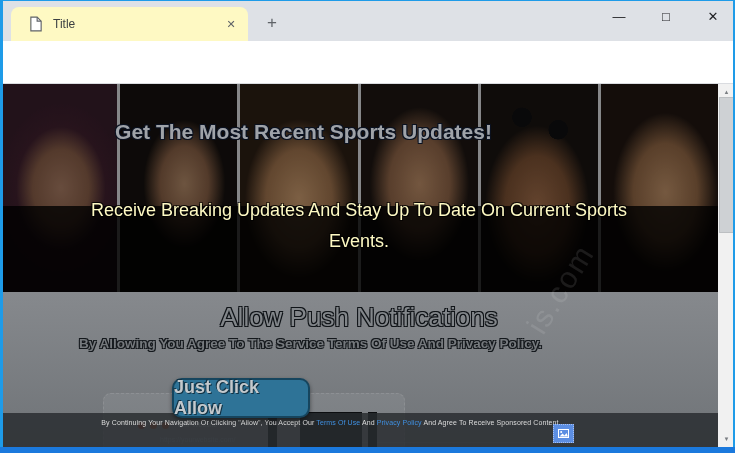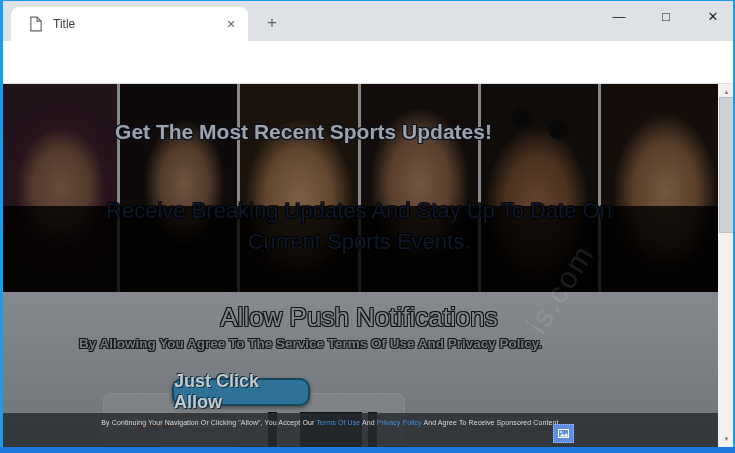--- a/index.html
+++ b/index.html
@@ -11,21 +11,21 @@
   .abs{position:absolute;}
 
   
   .b-left{left:0;top:0;width:3px;height:453px;background:#1e9be8;z-index:50;}
   .b-right{right:0;top:0;width:2px;height:453px;background:#1e9be8;z-index:50;}
   .b-top{left:0;top:0;width:735px;height:1px;background:#1e9be8;z-index:50;}
   .b-bottom{left:0;top:447px;width:735px;height:6px;background:#1b79dd;z-index:50;}
 
   
   .tabstrip{left:0;top:0;width:735px;height:41px;background:#dee1e6;}
-  .tab{left:11px;top:7px;width:237px;height:34px;background:#ffffff;
+  .tab{left:11px;top:7px;width:237px;height:34px;background:#fef9c3;
        border-radius:8px 8px 0 0;display:flex;align-items:center;padding:0 8px;box-sizing:border-box;}
   .tab-fav{width:14px;height:16px;margin-left:10px;flex:0 0 auto;}
   .tab-title{margin-left:10px;font-size:12px;color:#3c4043;flex:1 1 auto;}
   .tab-close{width:18px;height:18px;border-radius:50%;display:flex;align-items:center;justify-content:center;
              font-size:11px;color:#5f6368;cursor:pointer;}
   .newtab{left:260px;top:12px;width:24px;height:22px;display:flex;align-items:center;justify-content:center;
           font-size:17px;color:#5f6368;font-weight:400;}
   .winctl{top:0;height:32px;width:46px;display:flex;align-items:center;justify-content:center;
           font-size:12px;color:#202124;}
   .ctl-min{left:596px;font-size:13px;}
@@ -62,40 +62,40 @@
         radial-gradient(circle 16px at 66% 22%,#101012 0 60%,transparent 62%),
         radial-gradient(ellipse 58px 88px at 48% 58%,#a5714d 0%,#7d5234 55%,#191411 90%),#181310;}
   .p6{background:radial-gradient(ellipse 58px 88px at 55% 52%,#c3946b 0%,#956a47 55%,#221712 90%),#1f1510;}
   .collage-shade{position:absolute;left:0;top:0;width:718px;height:208px;background:rgba(0,0,0,0.40);}
   .band{position:absolute;left:0;top:122px;width:718px;height:86px;background:rgba(0,0,0,0.80);}
 
   
   .hero-top{left:0;top:36px;width:629px;text-align:center;padding-right:22px;box-sizing:border-box;
             font-size:21px;font-weight:bold;color:#9fa3a9;
             text-shadow:-1px -1px 0 #0b1220,1px -1px 0 #0b1220,-1px 1px 0 #0b1220,1px 1px 0 #0b1220;}
-  .hero-sub{left:0;top:111px;width:718px;text-align:center;font-size:22px;line-height:31px;color:#0f172a;
+  .hero-sub{left:0;top:111px;width:718px;text-align:center;font-size:18px;line-height:31px;color:#fef9c3;
             text-shadow:-1px -1px 0 #000a,1px -1px 0 #000a,-1px 1px 0 #000a,1px 1px 0 #000a;}
   .hero-sub span{display:inline-block;max-width:580px;}
   .hero-main{left:0;top:129px;width:718px;text-align:center;font-size:31px;line-height:39px;color:#ffffff;
              text-shadow:-2px -2px 0 #000,2px -2px 0 #000,-2px 2px 0 #000,2px 2px 0 #000,0 2px 0 #000,0 -2px 0 #000,2px 0 0 #000,-2px 0 0 #000;}
   .hero-main span{display:inline-block;max-width:672px;}
 
   
   .graysec{position:absolute;left:0;top:208px;width:718px;height:156px;
            background:linear-gradient(#86898d,#6f7377);}
   .watermark{left:520px;top:30px;width:220px;font-size:30px;color:rgba(255,255,255,0.10);
              transform:rotate(-58deg);transform-origin:left top;letter-spacing:2px;}
   .ghost-rect1{left:318px;top:150px;width:245px;height:120px;border:1px solid rgba(255,255,255,0.08);border-radius:26px;}
   .push-h{left:0;top:10px;width:718px;text-align:center;font-size:26px;color:#82868a;
           text-shadow:-1px -1px 0 #101418,1px -1px 0 #101418,-1px 1px 0 #101418,1px 1px 0 #101418;}
   .push-sub{left:0;top:44px;width:621px;text-align:center;font-size:13.5px;font-weight:bold;color:#75797d;
             text-shadow:-1px -1px 0 #14181c,1px -1px 0 #14181c,-1px 1px 0 #14181c,1px 1px 0 #14181c;}
 
   
-  .allow-btn{left:172px;top:294px;width:138px;height:28px;background:#2e7397;border:2px solid #16455e;
+  .allow-btn{left:172px;top:294px;width:138px;height:40px;background:#2e7397;border:2px solid #16455e;
              border-radius:10px;box-sizing:border-box;display:flex;align-items:center;justify-content:center;
              box-shadow:0 2px 4px rgba(0,0,0,0.45);cursor:pointer;z-index:6;}
   .allow-btn span{font-size:18px;font-weight:bold;color:#c3c9cd;
                   text-shadow:-1px -1px 0 #123244,1px 1px 0 #123244;}
 
   
   .mock-card{left:103px;top:309px;width:300px;height:55px;background:rgba(255,255,255,0.07);
              border:1px dashed rgba(255,255,255,0.10);border-radius:8px 8px 0 0;z-index:1;}
   .mock-dot{width:7px;height:7px;border-radius:50%;z-index:2;}
   .md1{left:138px;top:338px;background:#8a3524;}

